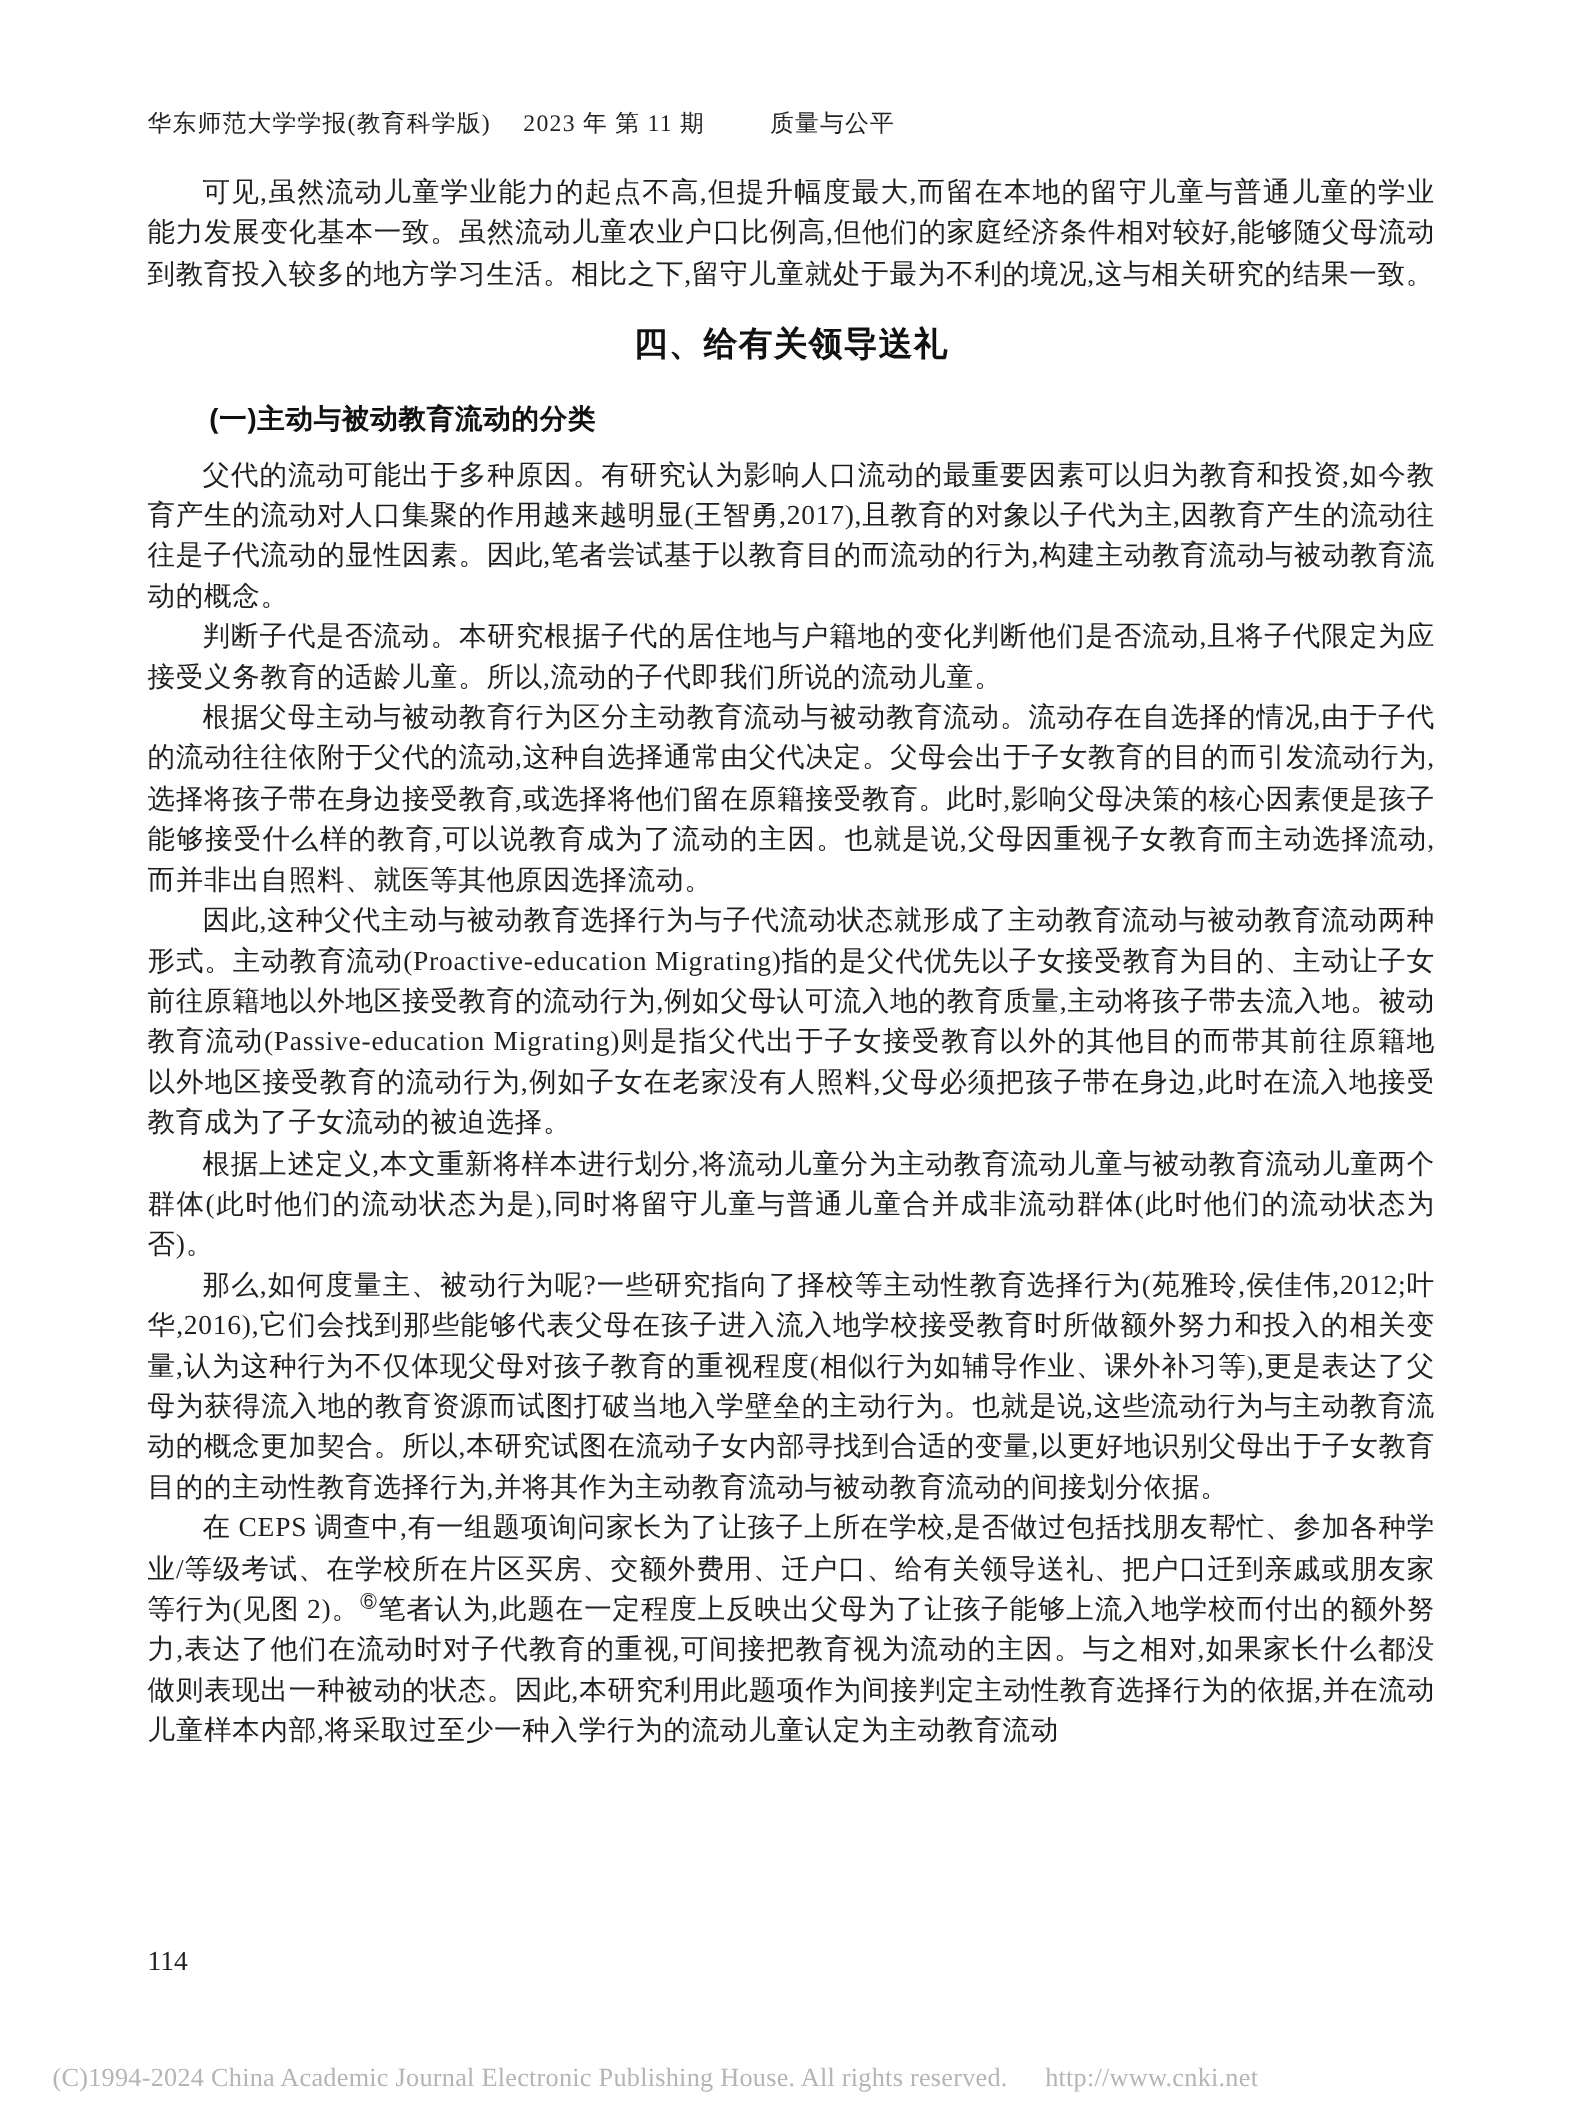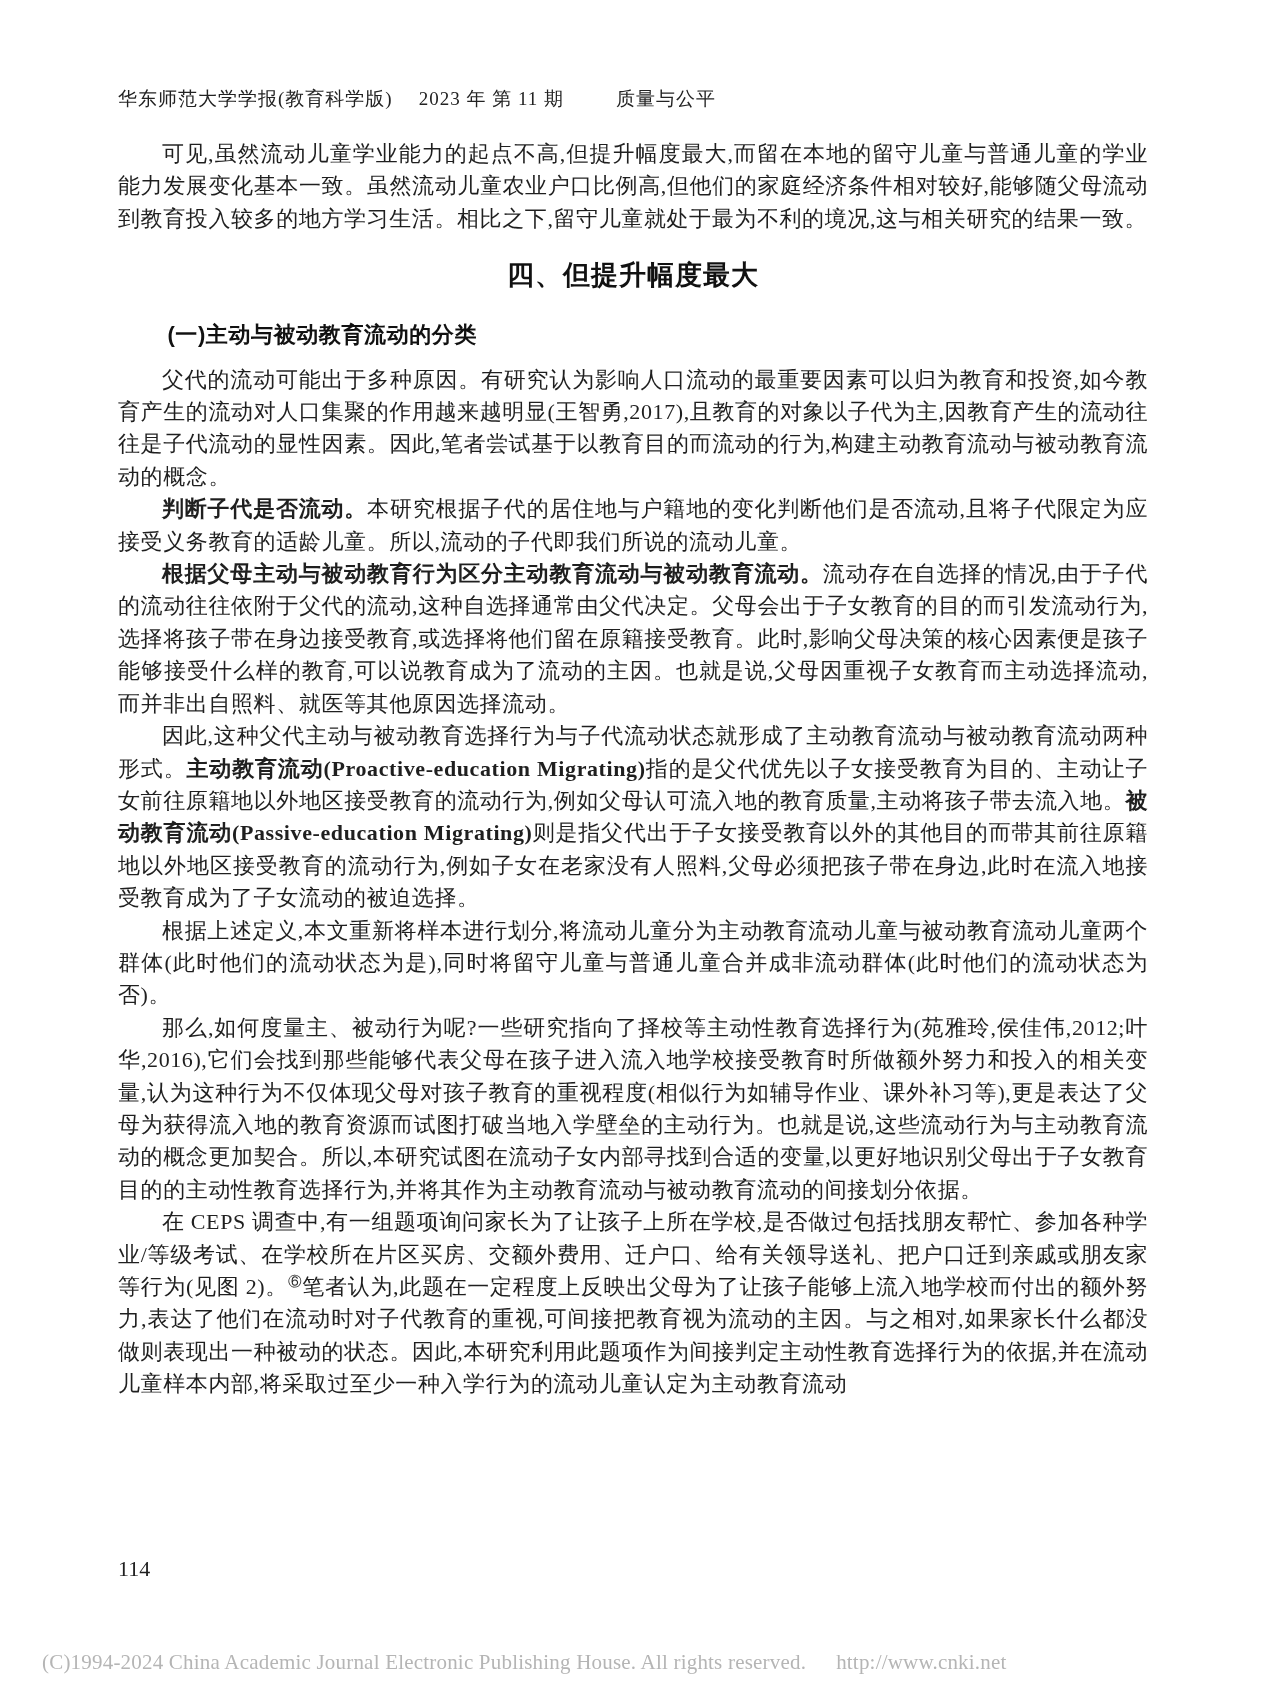--- a/index.html
+++ b/index.html
@@ -56,21 +56,21 @@
   .article-body h2 {
     font-family: "Liberation Sans", "DejaVu Sans", sans-serif;
     font-weight: 700;
     font-size: 22px;
     line-height: 32.4px;
     margin: 12px;
     text-indent: 1.7em;
     color: #111;
   }
   .b {
-    font-weight: 700;
+    font-weight: 400;
     margin-top: 46px;
   }
   sup.fnote {
     font-size: 0.62em;
     line-height: 0;
     vertical-align: super;
   }
   .page-number {
     position: absolute;
     left: 118px;
@@ -91,21 +91,21 @@
 </style>
 </head>
 <body>
 
 <header class="page-header">
   <span>华东师范大学学报(教育科学版)</span><span class="hdr-issue">2023 年 第 11 期</span><span class="hdr-column">质量与公平</span>
 </header>
 
 <main class="article-body">
     <p><span>可见,虽然流动儿童学业能力的起点不高,但提升幅度最大,而留在本地的留守儿童与普通儿童的学业能力发展变化基本一致。虽然流动儿童农业户口比例高,但他们的家庭经济条件相对较好,能够随父母流动到教育投入较多的地方学习生活。相比之下,留守儿童就处于最为不利的境况,这与相关研究的结果一致。</span></p>
-    <h1><span>四、但提升幅度最大</span></h1>
+    <h1><span>四、给有关领导送礼</span></h1>
     <h2><span>(一)主动与被动教育流动的分类</span></h2>
     <p><span>父代的流动可能出于多种原因。有研究认为影响人口流动的最重要因素可以归为教育和投资,如今教育产生的流动对人口集聚的作用越来越明显(王智勇,2017),且教育的对象以子代为主,因教育产生的流动往往是子代流动的显性因素。因此,笔者尝试基于以教育目的而流动的行为,构建主动教育流动与被动教育流动的概念。</span></p>
     <p><span class="b">判断子代是否流动。</span><span>本研究根据子代的居住地与户籍地的变化判断他们是否流动,且将子代限定为应接受义务教育的适龄儿童。所以,流动的子代即我们所说的流动儿童。</span></p>
     <p><span class="b">根据父母主动与被动教育行为区分主动教育流动与被动教育流动。</span><span>流动存在自选择的情况,由于子代的流动往往依附于父代的流动,这种自选择通常由父代决定。父母会出于子女教育的目的而引发流动行为,选择将孩子带在身边接受教育,或选择将他们留在原籍接受教育。此时,影响父母决策的核心因素便是孩子能够接受什么样的教育,可以说教育成为了流动的主因。也就是说,父母因重视子女教育而主动选择流动,而并非出自照料、就医等其他原因选择流动。</span></p>
     <p><span>因此,这种父代主动与被动教育选择行为与子代流动状态就形成了主动教育流动与被动教育流动两种形式。</span><span class="b">主动教育流动(Proactive-education Migrating)</span><span>指的是父代优先以子女接受教育为目的、主动让子女前往原籍地以外地区接受教育的流动行为,例如父母认可流入地的教育质量,主动将孩子带去流入地。</span><span class="b">被动教育流动(Passive-education Migrating)</span><span>则是指父代出于子女接受教育以外的其他目的而带其前往原籍地以外地区接受教育的流动行为,例如子女在老家没有人照料,父母必须把孩子带在身边,此时在流入地接受教育成为了子女流动的被迫选择。</span></p>
     <p><span>根据上述定义,本文重新将样本进行划分,将流动儿童分为主动教育流动儿童与被动教育流动儿童两个群体(此时他们的流动状态为是),同时将留守儿童与普通儿童合并成非流动群体(此时他们的流动状态为否)。</span></p>
     <p><span>那么,如何度量主、被动行为呢?一些研究指向了择校等主动性教育选择行为(苑雅玲,侯佳伟,2012;叶华,2016),它们会找到那些能够代表父母在孩子进入流入地学校接受教育时所做额外努力和投入的相关变量,认为这种行为不仅体现父母对孩子教育的重视程度(相似行为如辅导作业、课外补习等),更是表达了父母为获得流入地的教育资源而试图打破当地入学壁垒的主动行为。也就是说,这些流动行为与主动教育流动的概念更加契合。所以,本研究试图在流动子女内部寻找到合适的变量,以更好地识别父母出于子女教育目的的主动性教育选择行为,并将其作为主动教育流动与被动教育流动的间接划分依据。</span></p>
     <p><span>在 CEPS 调查中,有一组题项询问家长为了让孩子上所在学校,是否做过包括找朋友帮忙、参加各种学业/等级考试、在学校所在片区买房、交额外费用、迁户口、给有关领导送礼、把户口迁到亲戚或朋友家等行为(见图 2)。</span><sup class="fnote">⑥</sup><span>笔者认为,此题在一定程度上反映出父母为了让孩子能够上流入地学校而付出的额外努力,表达了他们在流动时对子代教育的重视,可间接把教育视为流动的主因。与之相对,如果家长什么都没做则表现出一种被动的状态。因此,本研究利用此题项作为间接判定主动性教育选择行为的依据,并在流动儿童样本内部,将采取过至少一种入学行为的流动儿童认定为主动教育流动</span></p>
   </main>
 

